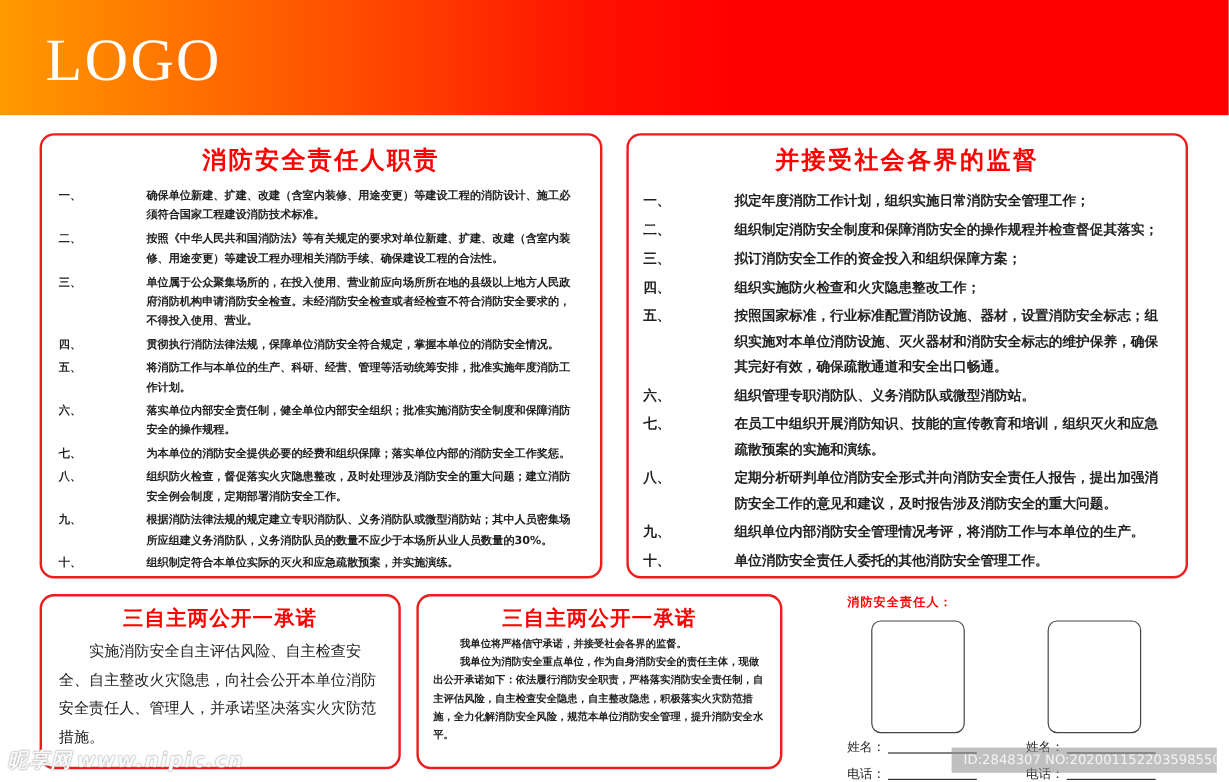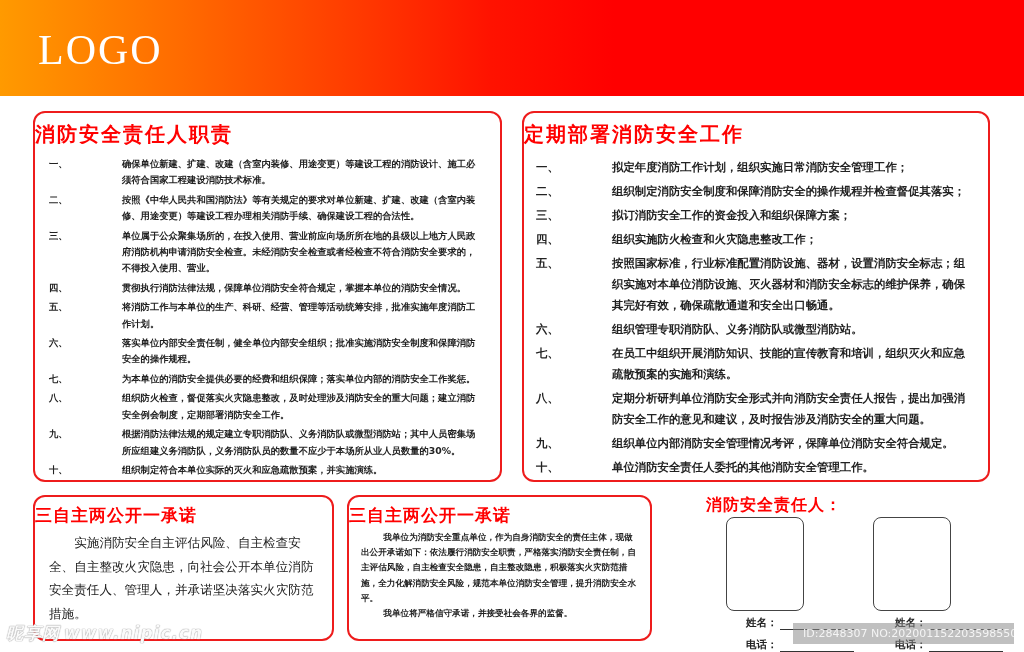--- a/index.html
+++ b/index.html
@@ -6,39 +6,39 @@
   html, body { width: 1024px; height: 652px; overflow: hidden; background: #ffffff; }
   body { position: relative; font-family: "DejaVu Sans", "Liberation Sans", sans-serif; color: #222; }
 
   .header {
     position: absolute; left: 0; top: 0; width: 1024px; height: 96px;
     background: linear-gradient(90deg, #ff9a00 0%, #ff6a00 18%, #ff3a00 35%, #ff1200 48%, #ff0000 60%, #ff0000 100%);
   }
   .logo {
     position: absolute; left: 38px; top: 26px;
     font-family: "Liberation Serif", "DejaVu Serif", serif;
-    font-size: 42px; color: #ffffff; letter-spacing: 2px; line-height: 48px;
+    font-size: 50px; color: #ffffff; letter-spacing: 2px; line-height: 48px;
   }
   .title {
     position: absolute; left: 208px; top: 22px;
     font-family: "DejaVu Sans", sans-serif; font-weight: bold;
     font-size: 46px; line-height: 56px; color: #ff0000; letter-spacing: -1px;
     -webkit-text-stroke: 0px;
     text-shadow:
       2px 0 0 #fff, -2px 0 0 #fff, 0 2px 0 #fff, 0 -2px 0 #fff,
       2px 2px 0 #fff, -2px -2px 0 #fff, 2px -2px 0 #fff, -2px 2px 0 #fff,
       3px 0 0 #fff, -3px 0 0 #fff, 0 3px 0 #fff, 0 -3px 0 #fff;
     white-space: nowrap;
   }
 
   .panel {
     position: absolute; border: 2px solid #ee1c1c; border-radius: 12px; background: #fff;
   }
   .panel-title {
-    text-align: left; color: #ff0000; font-weight: bold;
+    text-align: center; color: #ff0000; font-weight: bold;
     font-family: Liberation Sans, sans-serif;
   }
   ol.duties { list-style: none; }
   ol.duties li {
     display: flex; color: #222; font-weight: bold;
   }
   ol.duties li .num { flex: 0 0 auto; }
   ol.duties li .txt { flex: 1 1 auto; margin-left: 43px; }
 
   
@@ -59,23 +59,23 @@
   #p-commit1 { left: 33px; top: 495px; width: 301px; height: 146px; }
   #p-commit1 .panel-title { font-size: 17px; line-height: 22px; margin-top: 8px; letter-spacing: 1px; }
   #p-commit1 .body { padding: 4px 12px 0 14px; font-weight: normal; font-size: 12.6px; line-height: 23.5px; text-indent: 2em; color: #222; }
 
   #p-commit2 { left: 347px; top: 495px; width: 305px; height: 146px; }
   #p-commit2 .panel-title { font-size: 17px; line-height: 22px; margin-top: 8px; letter-spacing: 1px; }
   #p-commit2 .body { padding: 3px 12px 0 12px; font-weight: bold; font-size: 8.6px; line-height: 15.2px; color: #222; }
   #p-commit2 .body p { text-indent: 2.6em; }
 
   .person-block { position: absolute; }
-  .person-label { color: #ff0000; font-weight: bold; font-size: 16px; letter-spacing: 1px; white-space: nowrap; }
+  .person-label { color: #ff0000; font-weight: bold; font-size: 10px; letter-spacing: 1px; white-space: nowrap; }
   .photo-box { position: absolute; width: 78px; height: 94px; border: 1.5px solid #444; border-radius: 8px; background: #fff; }
-  .field-row { position: absolute; font-size: 10.5px; font-weight: bold; color: #222; white-space: nowrap; display: flex; align-items: flex-end; margin-left: 40px; }
+  .field-row { position: absolute; font-size: 10.5px; font-weight: normal; color: #222; white-space: nowrap; display: flex; align-items: center; }
   .field-row .line { display: inline-block; width: 74px; border-bottom: 1px solid #333; height: 10px; margin-left: 2px; }
 
   .watermark-nipic {
     position: absolute; left: 6px; top: 622px; height: 22px;
     font-size: 17px; font-weight: bold; font-style: italic; color: rgba(255,255,255,0.95);
     text-shadow: 0 0 1px #999, 0 0 1px #999; letter-spacing: 1px; white-space: nowrap;
   }
   .watermark-nipic .url { font-size: 17px; margin-left: 4px; }
   .watermark-id {
     position: absolute; left: 793px; top: 623px; width: 221px; height: 21px;
@@ -130,21 +130,21 @@
         <span class="txt">根据消防法律法规的规定建立专职消防队、义务消防队或微型消防站；其中人员密集场所应组建义务消防队，义务消防队员的数量不应少于本场所从业人员数量的30%。</span>
       </li>
     <li>
         <span class="num">十、</span>
         <span class="txt">组织制定符合本单位实际的灭火和应急疏散预案，并实施演练。</span>
       </li>
   </ol>
 </div>
 
 <div class="panel" id="p-right">
-  <div class="panel-title">定期部署消防安全工作</div>
+  <div class="panel-title">并接受社会各界的监督</div>
   <ol class="duties">
     <li>
         <span class="num">一、</span>
         <span class="txt">拟定年度消防工作计划，组织实施日常消防安全管理工作；</span>
       </li>
     <li>
         <span class="num">二、</span>
         <span class="txt">组织制定消防安全制度和保障消防安全的操作规程并检查督促其落实；</span>
       </li>
     <li>
@@ -166,39 +166,39 @@
     <li>
         <span class="num">七、</span>
         <span class="txt">在员工中组织开展消防知识、技能的宣传教育和培训，组织灭火和应急疏散预案的实施和演练。</span>
       </li>
     <li>
         <span class="num">八、</span>
         <span class="txt">定期分析研判单位消防安全形式并向消防安全责任人报告，提出加强消防安全工作的意见和建议，及时报告涉及消防安全的重大问题。</span>
       </li>
     <li>
         <span class="num">九、</span>
-        <span class="txt">组织单位内部消防安全管理情况考评，保障单位消防安全符合规定。</span>
+        <span class="txt">组织单位内部消防安全管理情况考评，将消防工作与本单位的生产。</span>
       </li>
     <li>
         <span class="num">十、</span>
         <span class="txt">单位消防安全责任人委托的其他消防安全管理工作。</span>
       </li>
   </ol>
 </div>
 
 <div class="panel" id="p-commit1">
   <div class="panel-title">三自主两公开一承诺</div>
   <div class="body">实施消防安全自主评估风险、自主检查安全、自主整改火灾隐患，向社会公开本单位消防安全责任人、管理人，并承诺坚决落实火灾防范措施。</div>
 </div>
 
 <div class="panel" id="p-commit2">
   <div class="panel-title">三自主两公开一承诺</div>
   <div class="body">
+    <p>我单位将严格信守承诺，并接受社会各界的监督。</p>
     <p>我单位为消防安全重点单位，作为自身消防安全的责任主体，现做出公开承诺如下：依法履行消防安全职责，严格落实消防安全责任制，自主评估风险，自主检查安全隐患，自主整改隐患，积极落实火灾防范措施，全力化解消防安全风险，规范本单位消防安全管理，提升消防安全水平。</p>
-    <p>我单位将严格信守承诺，并接受社会各界的监督。</p>
   </div>
 </div>
 
 <div class="person-block" style="left:706px; top:495px; width:140px; height:157px;">
   <div class="person-label">消防安全责任人：</div>
   <div class="photo-box" style="left:20px; top:22px;"></div>
   <div class="field-row" style="left:0; top:121px;">
     <span>姓名：</span>
       <span class="line"></span>
   </div>

